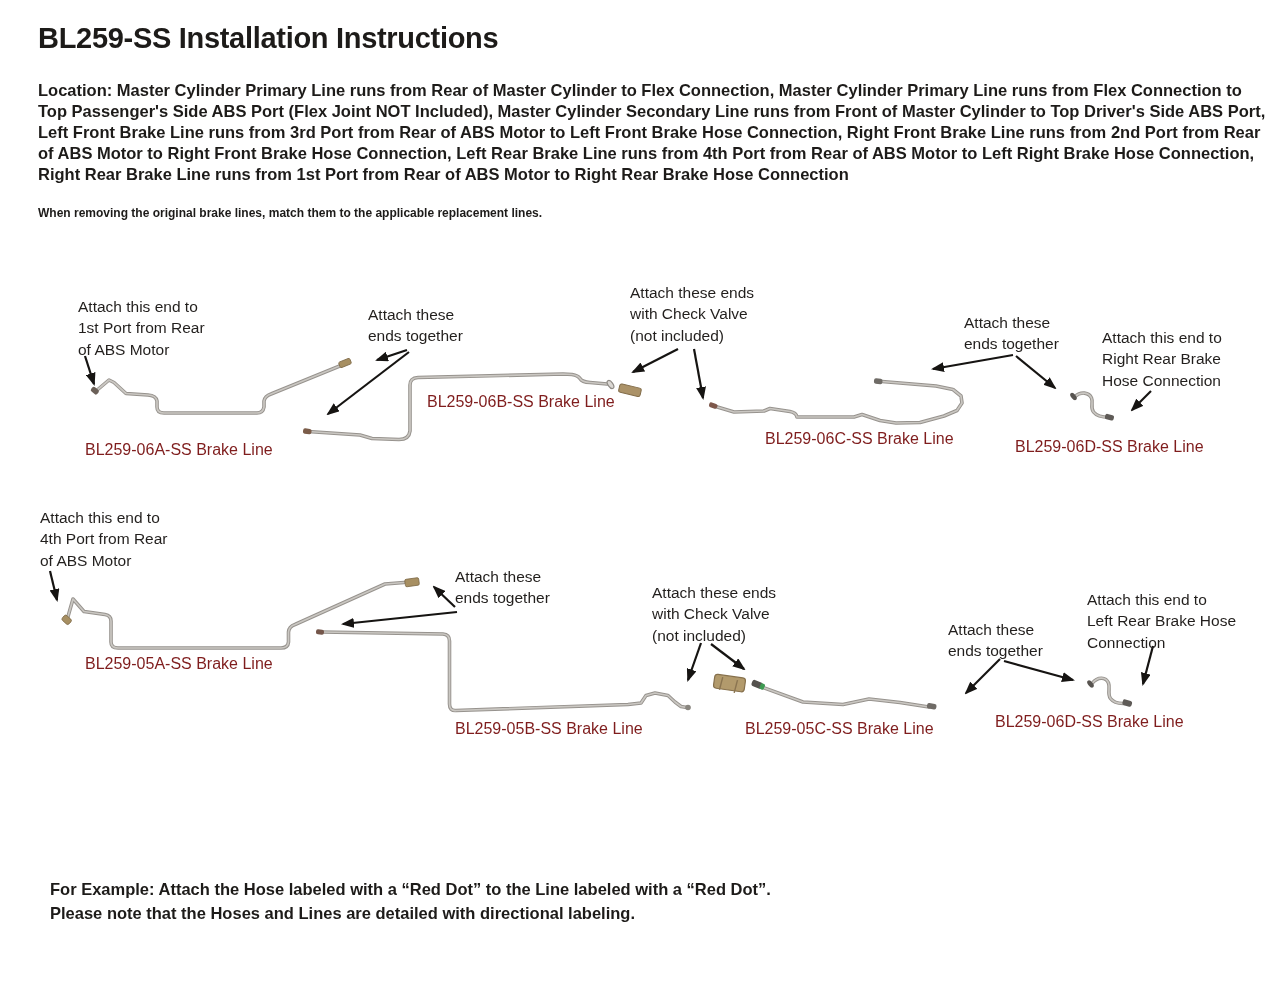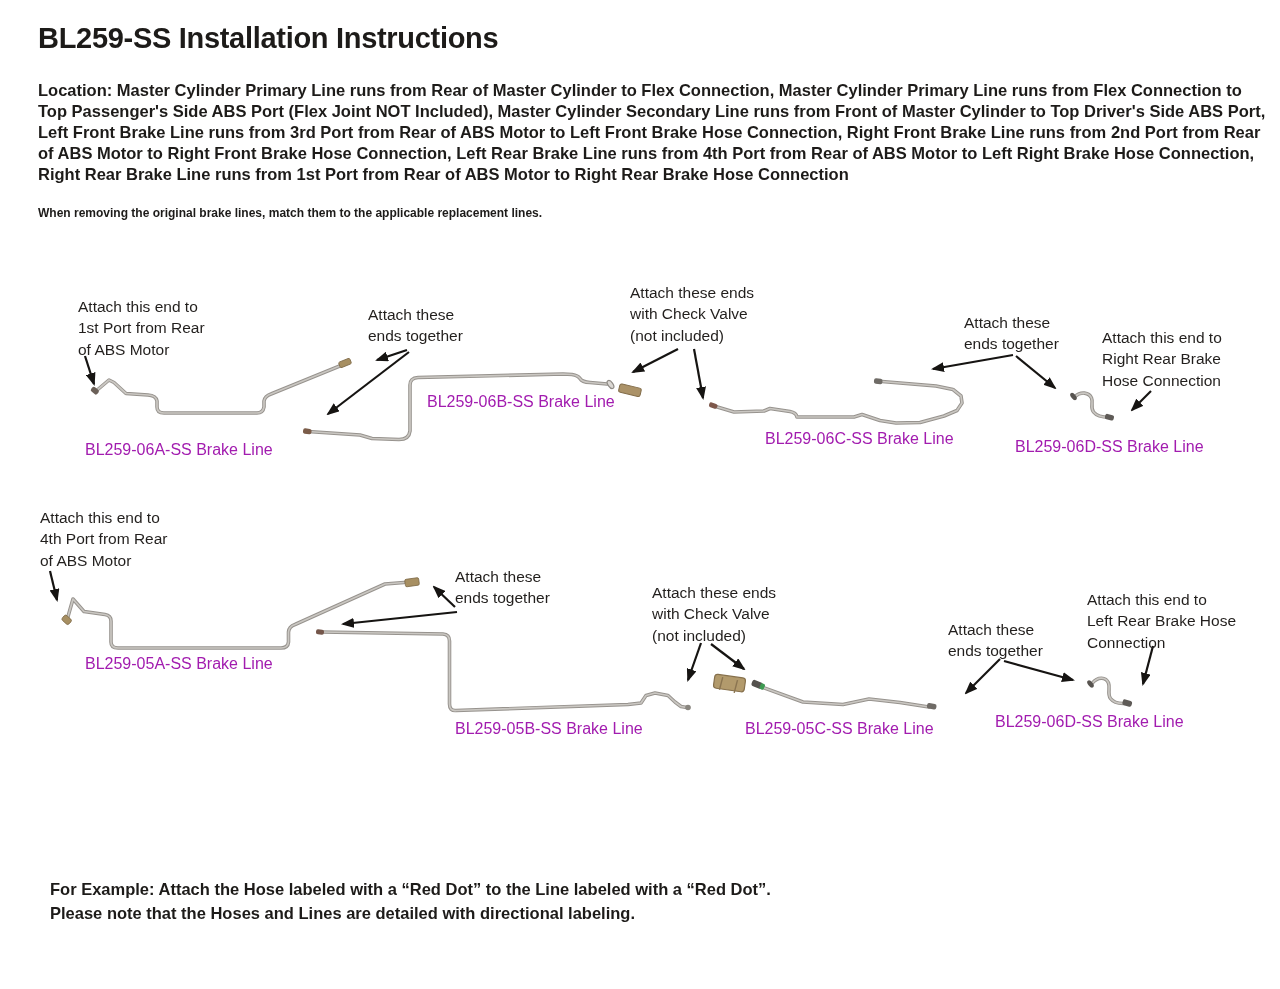--- a/index.html
+++ b/index.html
@@ -18,21 +18,21 @@
   .removal{
     position:absolute;left:38px;top:206px;font-size:12px;font-weight:bold;white-space:nowrap;text-align:center;
   }
   .footer-note{
     position:absolute;left:50px;top:878px;font-size:16.5px;font-weight:bold;line-height:23.6px;
   }
   .ann{
     position:absolute;font-size:15.5px;line-height:21.3px;white-space:pre-line;color:#221f1d;
   }
   .part-label{
-    position:absolute;font-size:16px;line-height:20px;white-space:nowrap;color:#a21caf;
+    position:absolute;font-size:16px;line-height:20px;white-space:nowrap;color:#7f1d1d;
   }
   svg#lineart{position:absolute;left:0;top:0;}
   .tube-outer use{stroke:#97938e;stroke-width:3.6;fill:none;stroke-linejoin:round;stroke-linecap:round;}
   .tube-inner use{stroke:#cac7c2;stroke-width:1.7;fill:none;stroke-linejoin:round;stroke-linecap:round;}
   .arrow{stroke:#161412;stroke-width:2.2;fill:none;}
 </style>
 </head>
 <body>
 
 <div id="page">

